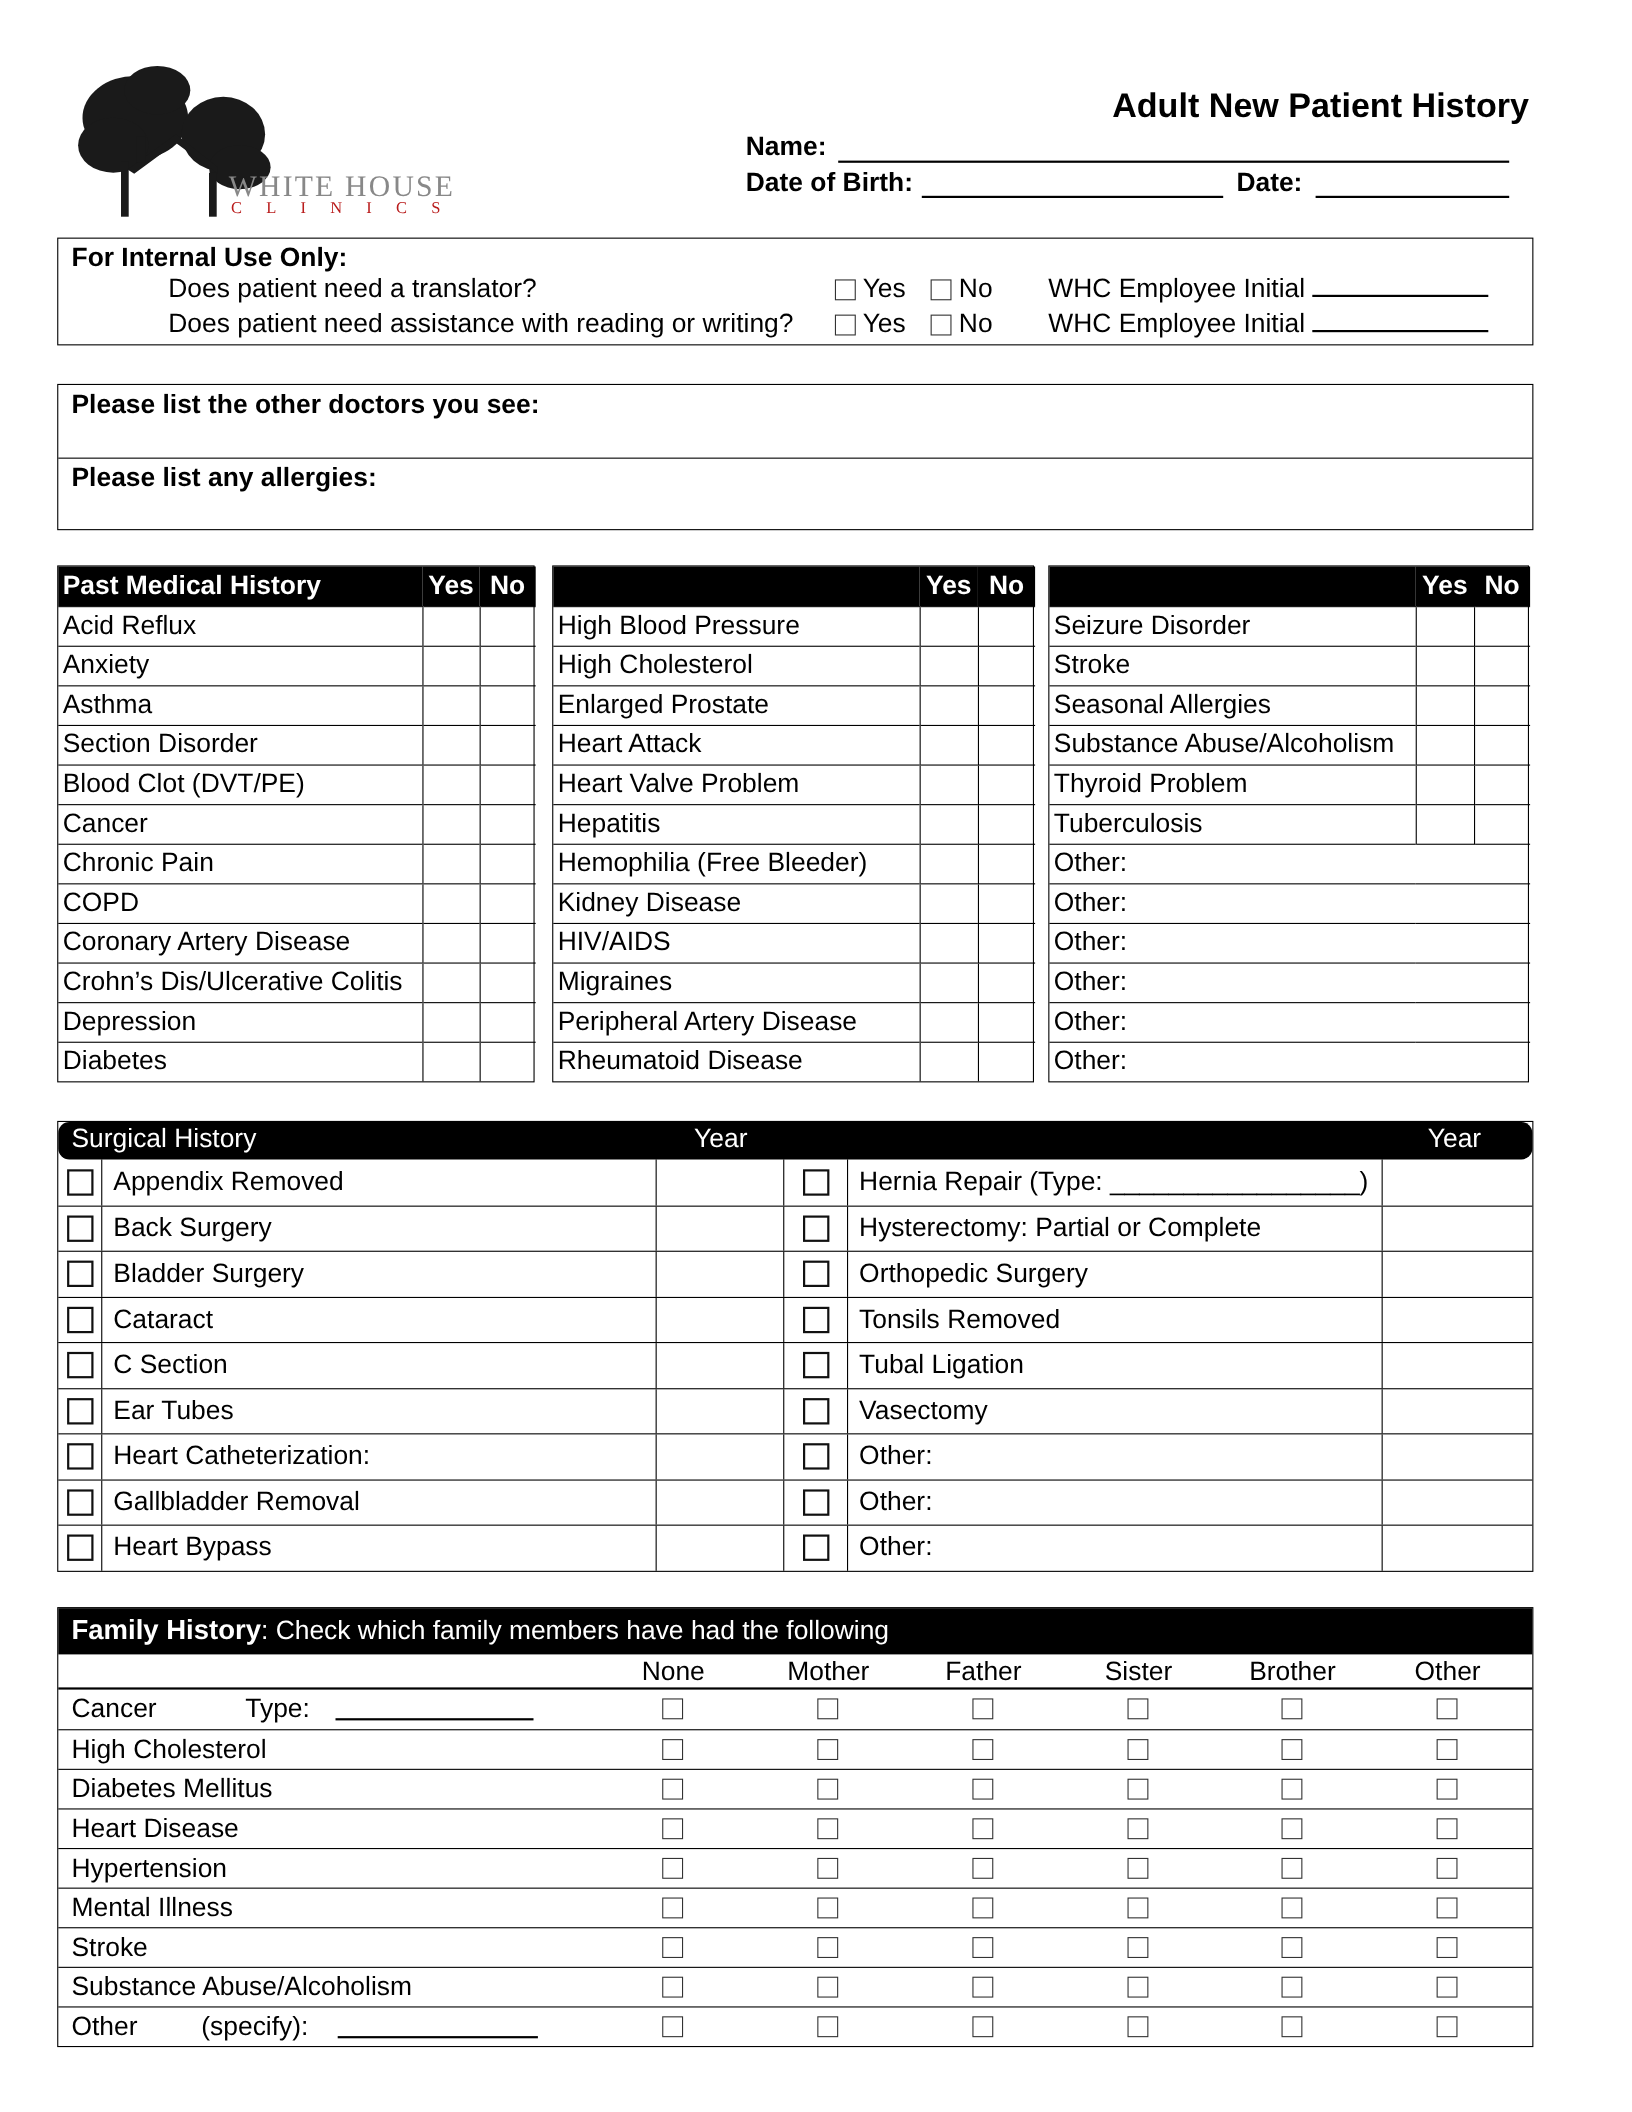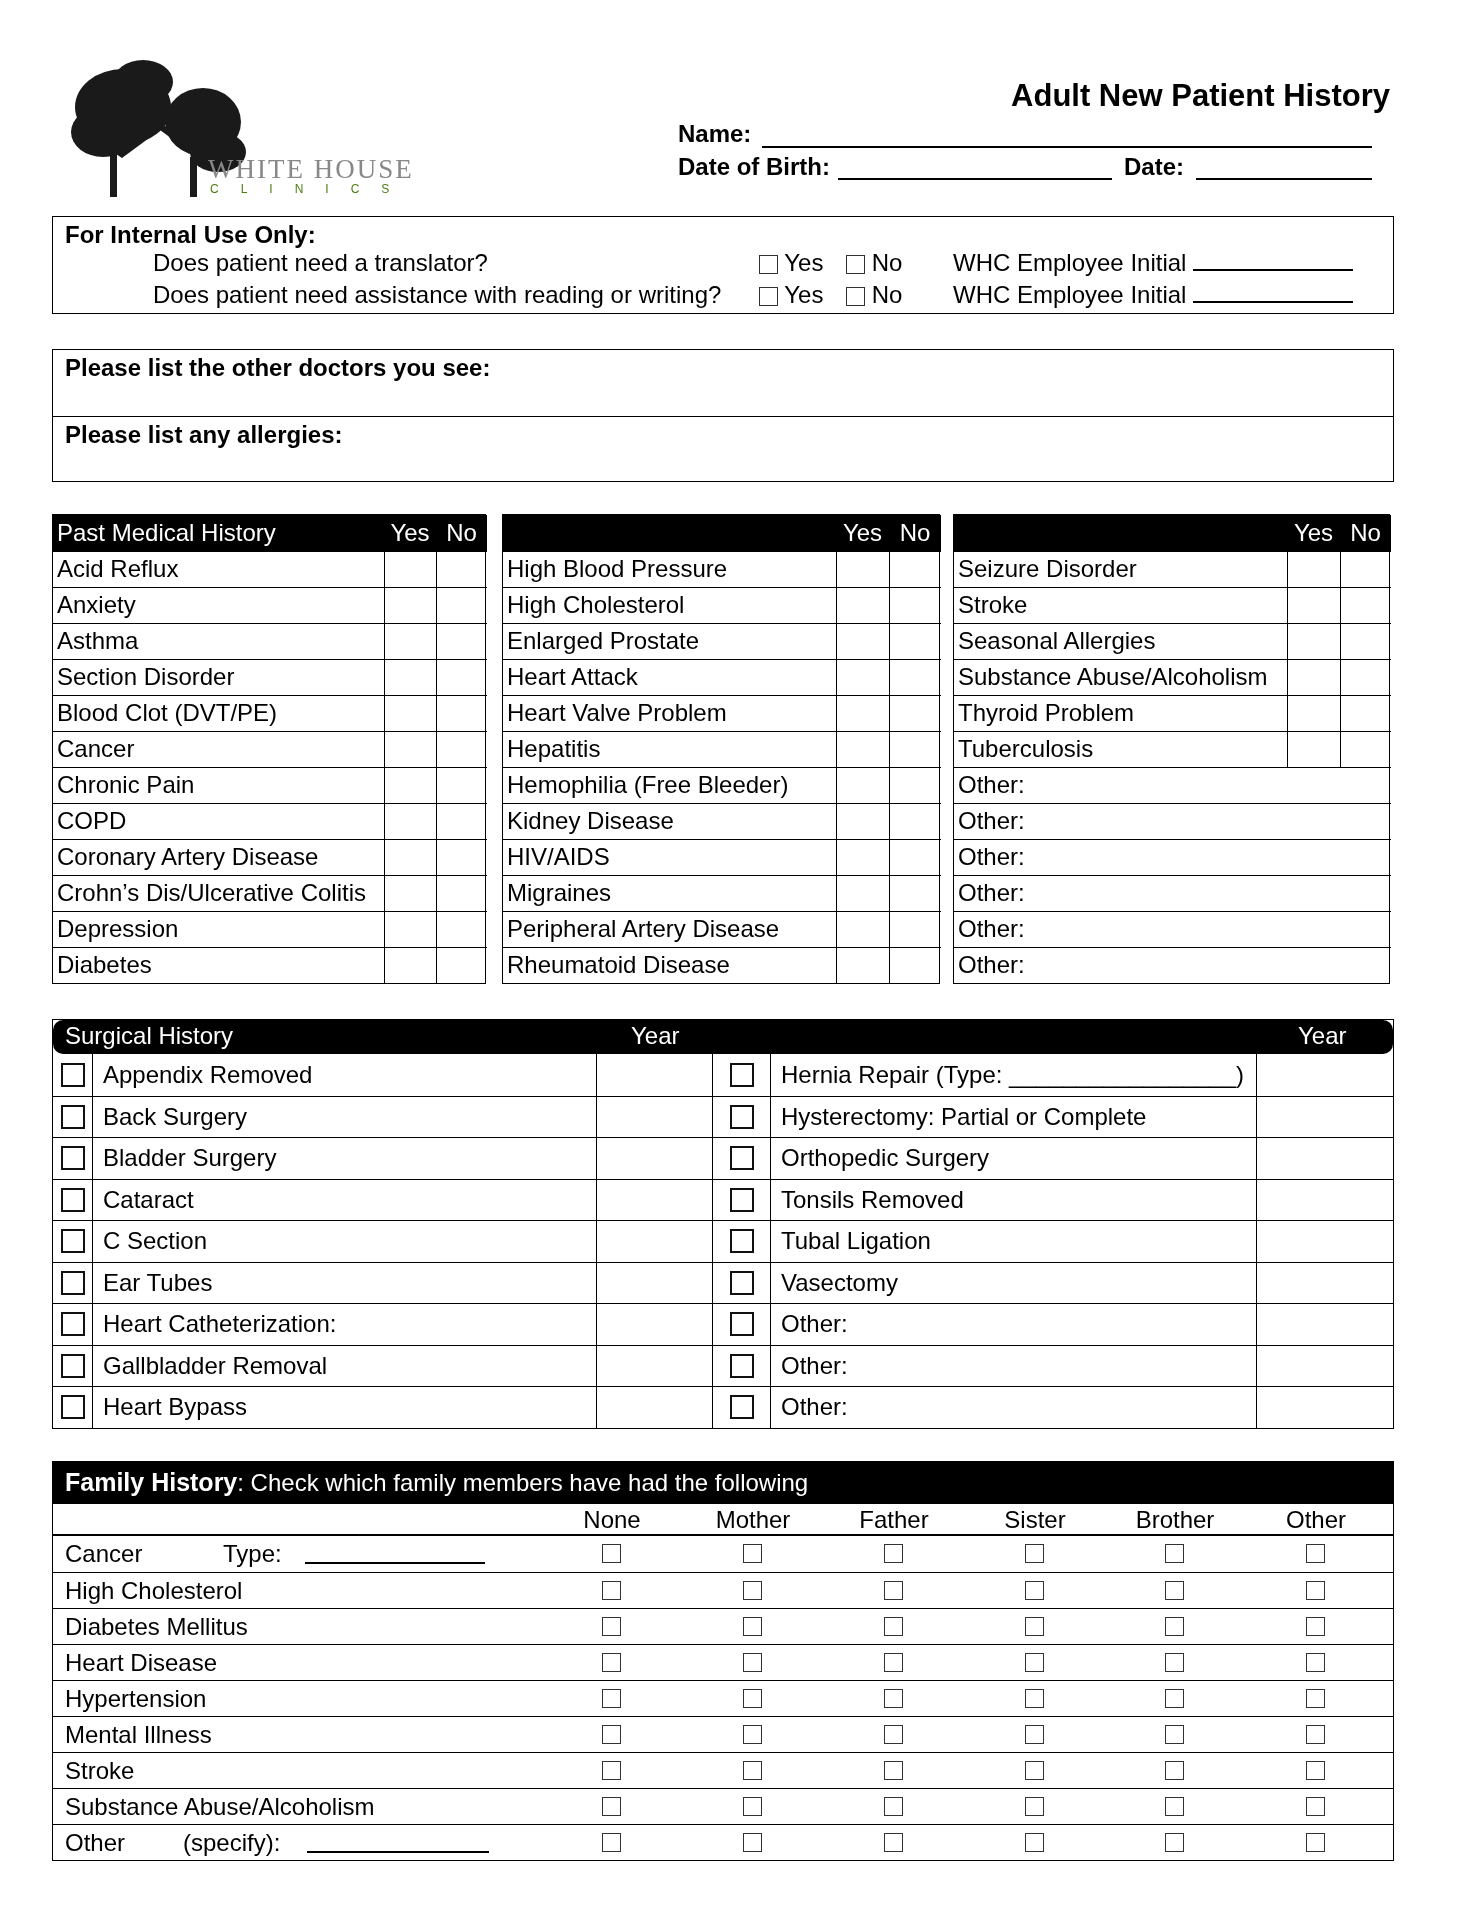--- a/index.html
+++ b/index.html
@@ -23,21 +23,21 @@
   .iinit { position: absolute; left: 900px; font-size: 24px; text-align: right; }
 
   
   #listbox { left: 52px; top: 349px; width: 1342px; height: 133px; border: 1.5px solid #000; }
   #listbox .row { position: absolute; left: 0; right: 0; height: 66px; padding: 4px 12px; font-weight: bold; font-size: 24px; }
   #listbox .row + .row { top: 66px; border-top: 1.5px solid #000; }
 
   
   .pmh { position: absolute; top: 514px; border: 1.5px solid #000; }
   .pmh table { border-collapse: collapse; width: 100%; table-layout: fixed; }
-  .pmh th { background: #000; color: #fff; font-weight: normal; height: 36px; text-align: left; padding: 0 4px; font-size: 24px; white-space: nowrap; }
+  .pmh th { background: #000; color: #fff; font-weight: bold; height: 36px; text-align: left; padding: 0 4px; font-size: 24px; white-space: nowrap; }
   .pmh th.yn { text-align: center; padding: 0; }
   .pmh td { height: 36px; border-top: 1.5px solid #000; font-size: 24px; padding: 0 4px; white-space: nowrap; overflow: hidden; }
   .pmh td.box { border-left: 1.5px solid #000; }
 
   
   #surg { left: 52px; top: 1019px; width: 1342px; border: 1.5px solid #000; }
   #surg .hd { height: 34px; background: #000; color: #fff; font-size: 24px; position: relative; border-radius: 10px; }
   #surg .hd span { position: absolute; top: 2px; }
   #surg .row { height: 41.5px; border-top: 1.5px solid #000; display: flex; font-size: 24px; }
   #surg .row:first-of-type { border-top: none; }
@@ -66,21 +66,21 @@
       <ellipse cx="75" cy="30" rx="30" ry="22"></ellipse>
       <ellipse cx="135" cy="70" rx="38" ry="34"></ellipse>
       <ellipse cx="150" cy="100" rx="28" ry="20"></ellipse>
       <rect x="42" y="95" width="7" height="50"></rect>
       <rect x="122" y="105" width="7" height="40"></rect>
       <polygon points="48,102 92,70 130,100 130,106 92,78 54,106"></polygon>
       <rect x="56" y="72" width="8" height="24"></rect>
     </g>
   </svg>
   <div class="abs" style="left:140px;top:102px;font-size:27px;color:#888;letter-spacing:2px;font-family:'Liberation Serif',serif;">WHITE HOUSE</div>
-  <div class="abs" style="left:142px;top:130px;font-size:12px;color:#4d7c0f;letter-spacing:22px;font-family:Liberation Sans, sans-serif;">CLINICS</div>
+  <div class="abs" style="left:142px;top:130px;font-size:15px;color:#b91c1c;letter-spacing:22px;font-family:Liberation Serif, serif;">CLINICS</div>
 </div>
 
 <div id="title" class="abs">Adult New Patient History</div>
 
 <div class="abs hdr-field" style="left:678px;top:120px;">Name:</div>
 <div class="abs line" style="left:762px;top:146px;width:610px;height:2px;"></div>
 
 <div class="abs hdr-field" style="left:678px;top:153px;">Date of Birth:</div>
 <div class="abs line" style="left:838px;top:178px;width:274px;height:2px;"></div>
 <div class="abs hdr-field" style="left:1124px;top:153px;">Date:</div>

